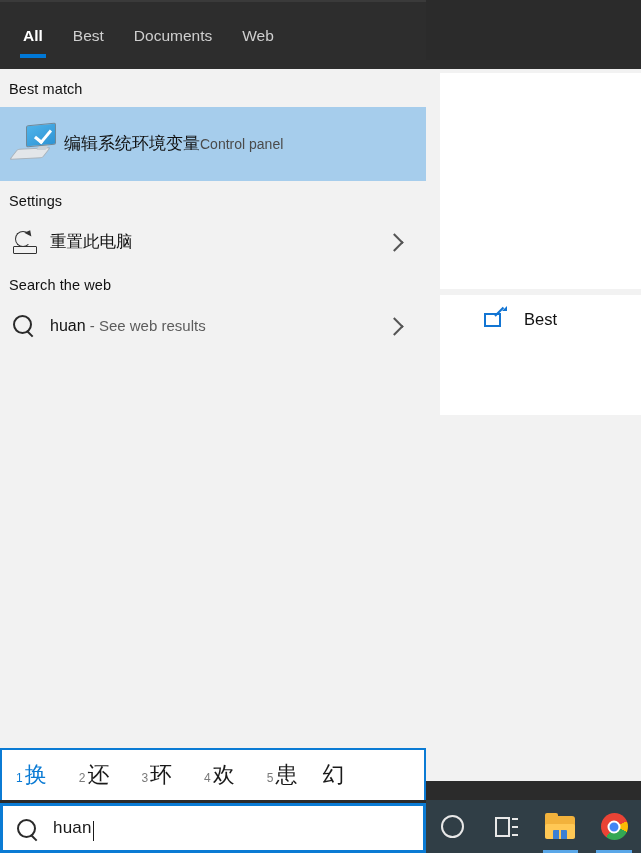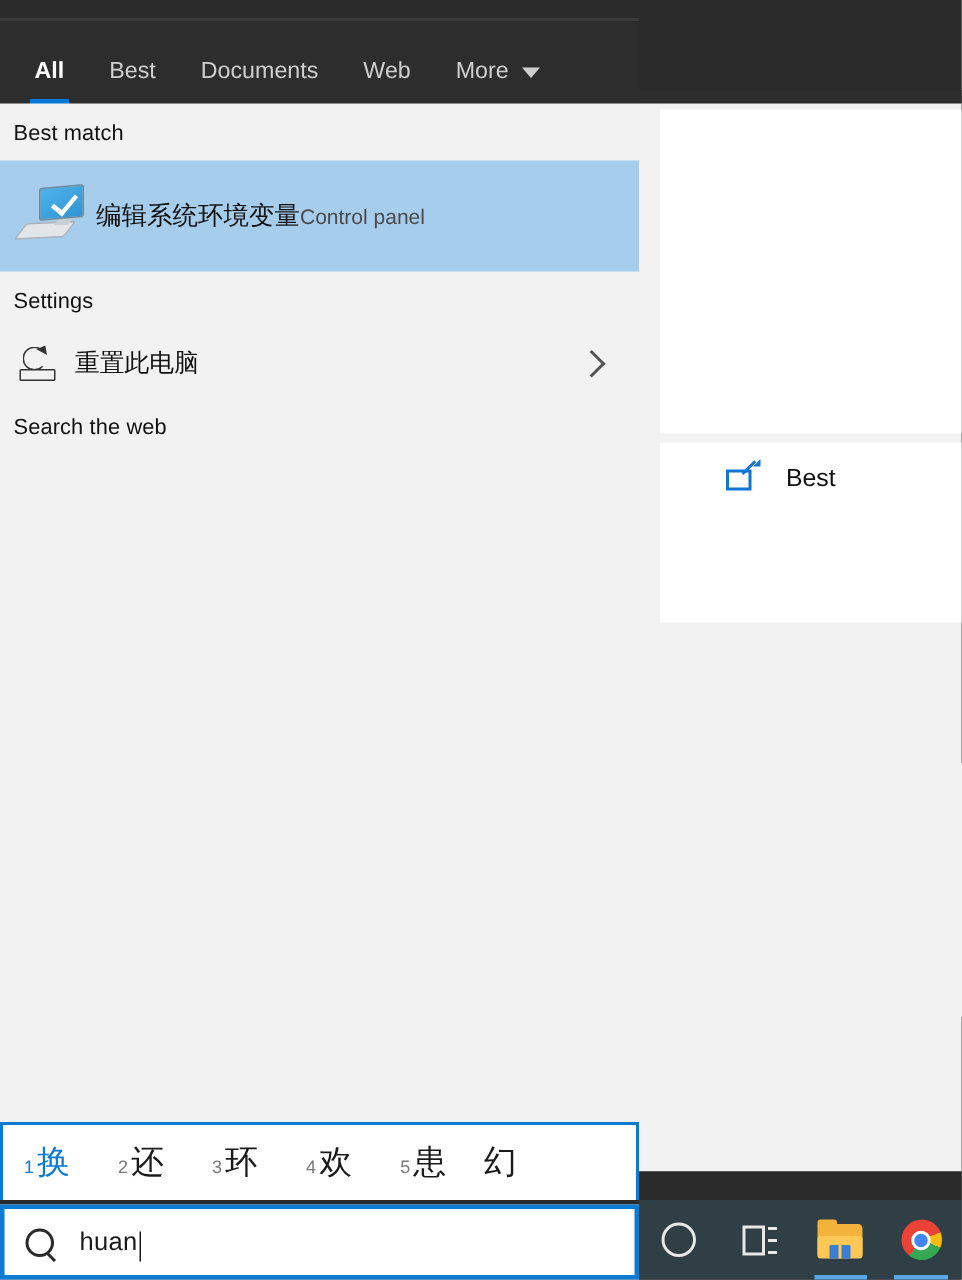--- a/index.html
+++ b/index.html
@@ -18,21 +18,21 @@
   
   #root {
     position: absolute;
     inset: 0;
     display: block;
   }
 
   
   .tabbar {
     position: absolute;
-    left: 0; top: 12px;
+    left: 0; top: 0;
     width: 426px;
     height: 69px;
     background: #2d2d2d;
     border-top: 2px solid #3a3a3a;
     box-sizing: border-box;
   }
   .tabbar-inner {
     display: flex;
     align-items: flex-start;
     height: 100%;
@@ -566,24 +566,20 @@
         <span>All</span>
       </div>
       <div class="tab">
         <span>Best</span>
       </div>
       <div class="tab">
         <span>Documents</span>
       </div>
       <div class="tab">
         <span>Web</span>
-      </div>
-      <div class="tab">
-        <span>More</span>
-        <span class="caret"></span>
       </div>
     </div>
   </div>
 
   <div class="results">
 
     <div class="section-header">Best match</div>
 
     <div class="bestmatch-row">
       <div class="bestmatch-icon">
@@ -615,20 +611,33 @@
         </div>
         <div class="opt-label">重置此电脑</div>
       </div>
       <div class="chev">
         <span class="chev-glyph"></span>
       </div>
     </div>
 
     <div class="section-header">Search the web</div>
 
+    <div class="web-row">
+      <div class="main">
+        <div class="web-icon">
+          <span class="mag"></span>
+        </div>
+        <div>
+          <span class="web-q">huan</span><span class="web-rest"> - See web results</span>
+        </div>
+      </div>
+      <div class="chev">
+        <span class="chev-glyph"></span>
+      </div>
+    </div>
 
   </div>
 
   <div class="rightgap-top"></div>
   <div class="preview">
     <div class="preview-card">
       
     </div>
     <div class="preview-actions">
       <div class="action-row">

